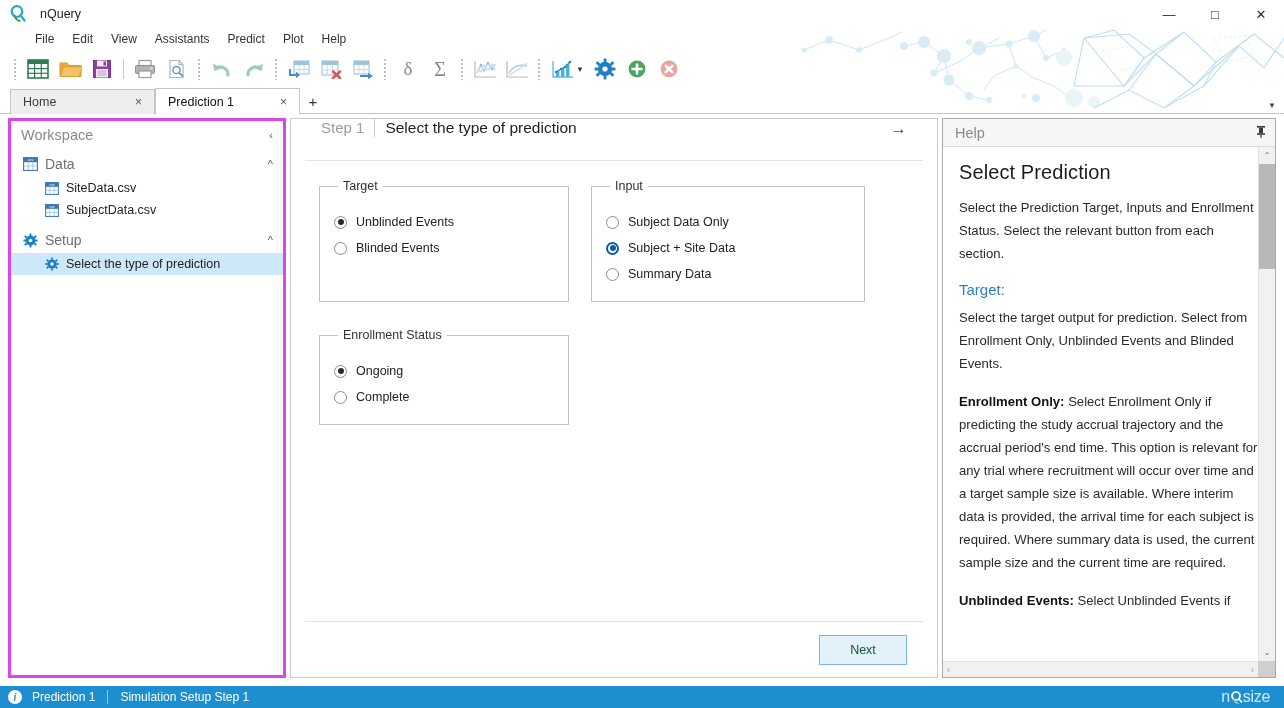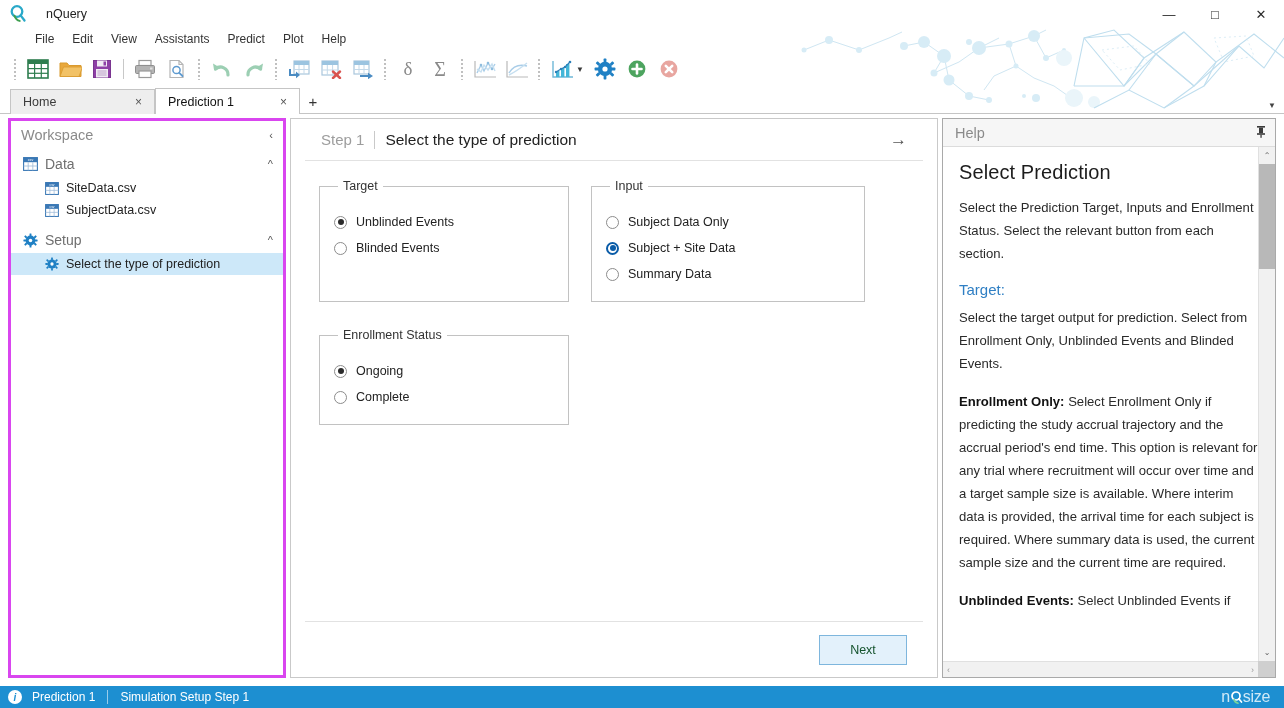--- a/index.html
+++ b/index.html
@@ -10,21 +10,21 @@
     color:#333;
     -webkit-font-smoothing:antialiased;
   }
 
   
   .titlebar{
     height:28px; background:#ffffff; display:flex; align-items:center;
     position:relative;
   }
   .app-logo{ width:22px; height:22px; margin-left:8px; position:relative; }
-  .win-title{ font-size:12.5px; color:#222; margin-left:16px; }
+  .win-title{ font-size:12.5px; color:#222; margin-left:10px; }
   .win-ctrls{ position:absolute; right:0; top:0; height:28px; display:flex; }
   .win-btn{
     width:46px; height:28px; display:flex; align-items:center; justify-content:center;
     font-size:13px; color:#2b2b2b; cursor:default;
   }
 
   
   .menubar{
     height:22px; display:flex; align-items:center; padding-left:26px;
     font-size:12px; color:#333; position:relative; z-index:3;
@@ -93,21 +93,21 @@
   .tnode.selected{ background:#cde8f9; }
   .tnode .ic{ margin-right:7px; display:inline-flex; }
   .tnode .caret{ margin-left:auto; margin-right:10px; font-size:11px; color:#555; }
 
   
   .center{
     flex:1; margin:6px 4px 8px 4px; border:1px solid #c9c9c9; background:#fff;
     display:flex; flex-direction:column; position:relative;
   }
   .step-head{
-    height:42px; display:flex; align-items:center; padding:0 16px;
+    height:42px; display:flex; padding:0 16px;
     border-bottom:1px solid #e2e2e2; margin:0 14px;
   }
   .step-num{ font-size:15px; color:#9d9d9d; }
   .step-div{ width:1px; height:18px; background:#c9c9c9; margin:0 10px; }
   .step-title{ font-size:15.5px; color:#222; }
   .step-arrow{ margin-left:auto; font-size:17px; color:#555; cursor:default; }
 
   .form{ padding:18px 28px; flex:1; }
   .row{ display:flex; gap:22px; }
 

